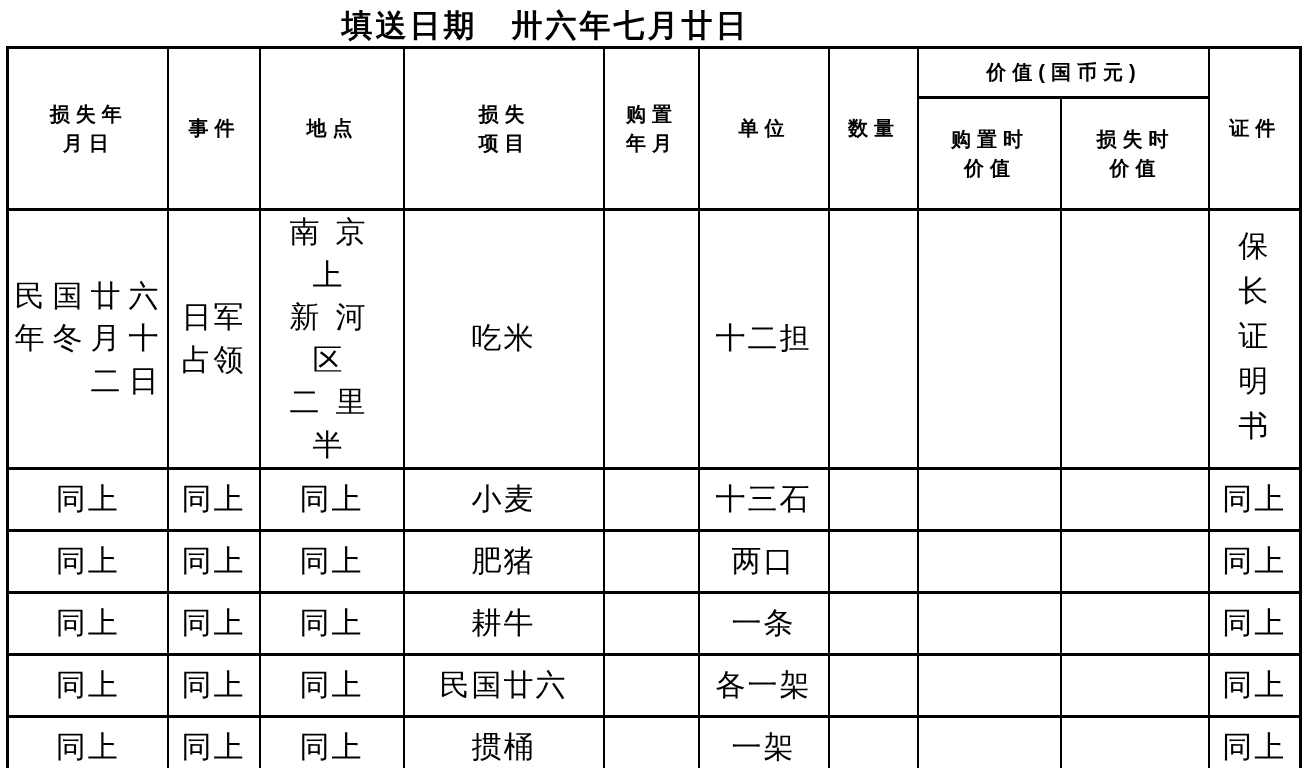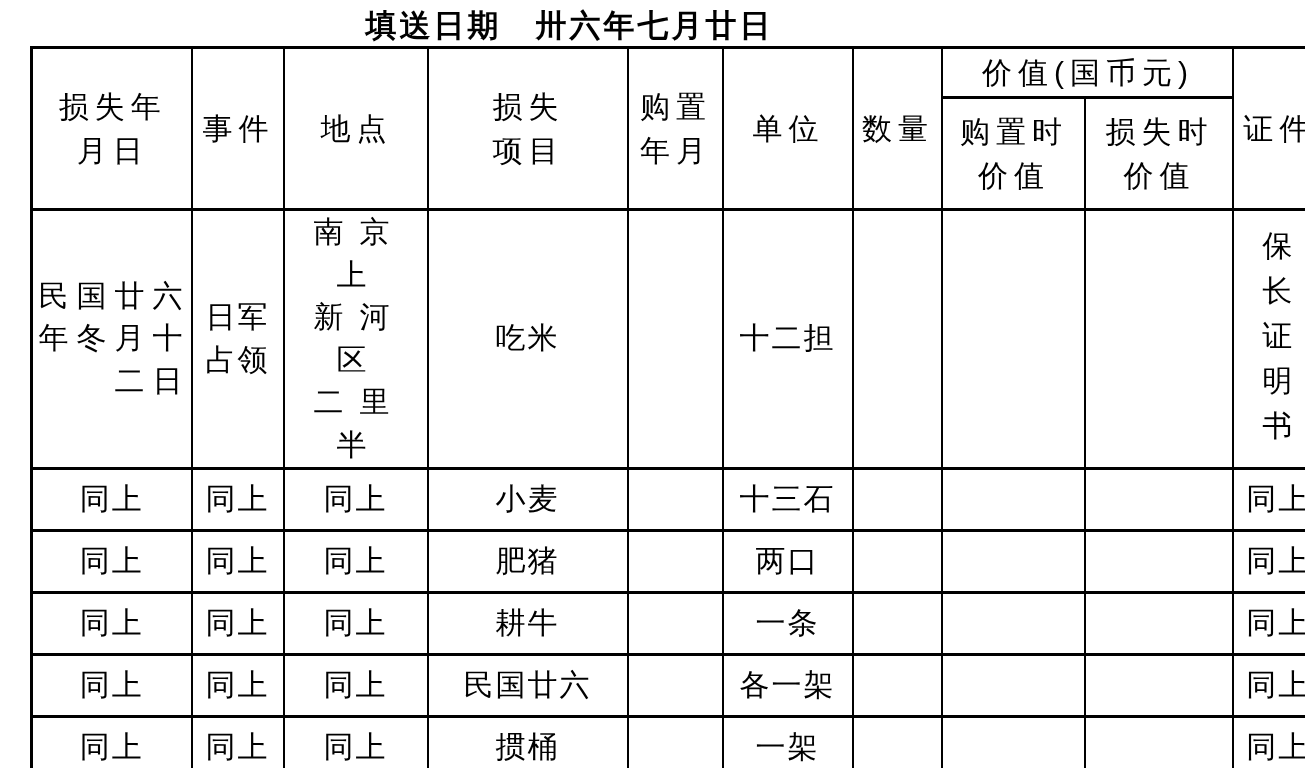--- a/index.html
+++ b/index.html
@@ -10,21 +10,20 @@
   body {
     width: 1305px;
     height: 768px;
     overflow: hidden;
     color: #000;
   }
   .page {
     width: 1091px;
     height: 768px;
     position: relative;
-    margin-left: 24px;
   }
   .title {
     text-align: center;
     font-family: "Liberation Sans", "DejaVu Sans", sans-serif;
     font-weight: bold;
     font-size: 31px;
     letter-spacing: 3px;
     padding-top: 6px;
     height: 40px;
     line-height: 40px;
@@ -42,22 +41,22 @@
     border-top-width: 3px;
     border-bottom-width: 3px;
     text-align: center;
     vertical-align: middle;
     white-space: pre-line;
     overflow: hidden;
     padding: 0;
   }
   th {
     font-family: "Liberation Sans", "DejaVu Sans", sans-serif;
-    font-weight: normal;
-    font-size: 30px;
+    font-weight: bold;
+    font-size: 20px;
     line-height: 1.45;
     letter-spacing: 6px;
     padding-left: 2px; 
   }
   td {
     font-family: "Liberation Serif", "DejaVu Serif", serif;
     font-weight: normal;
     font-size: 30px;
     line-height: 1.42;
     letter-spacing: 2px;

